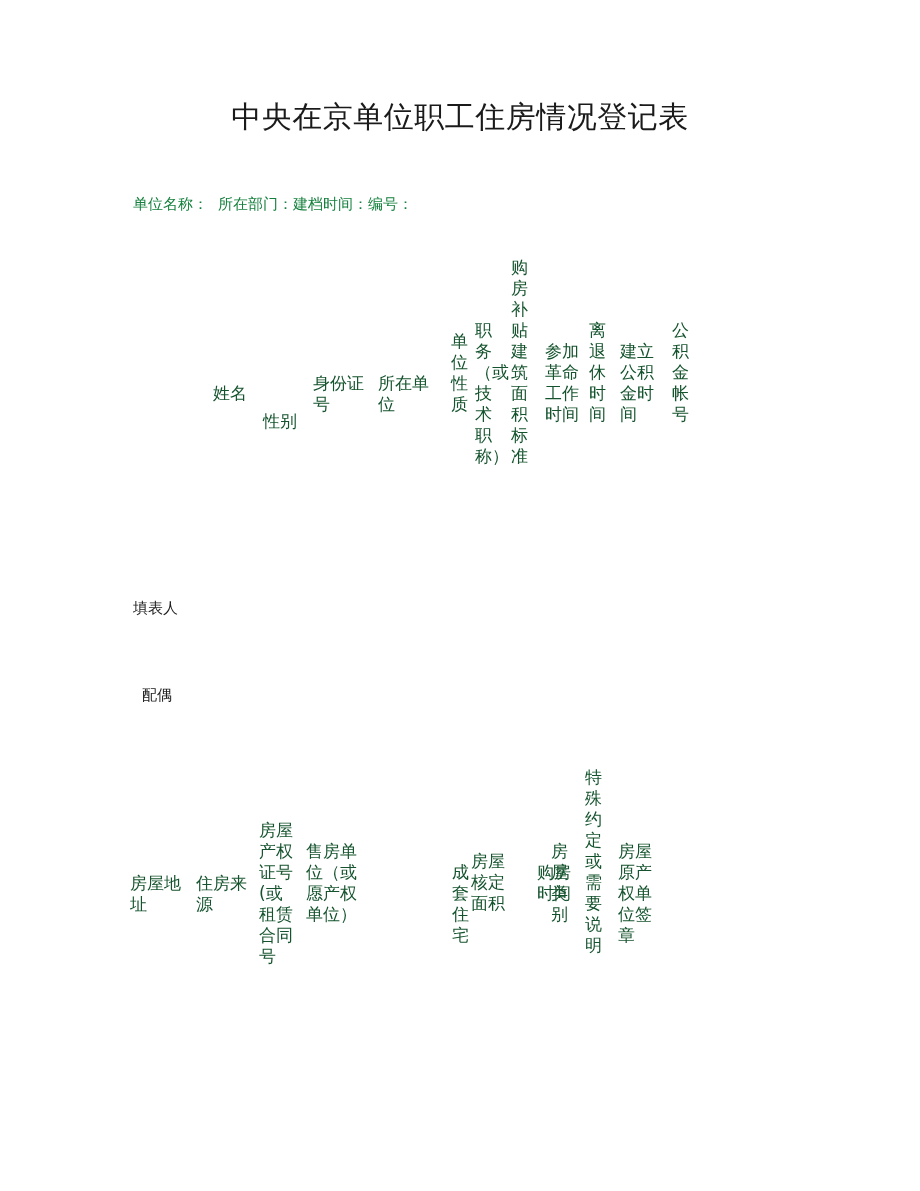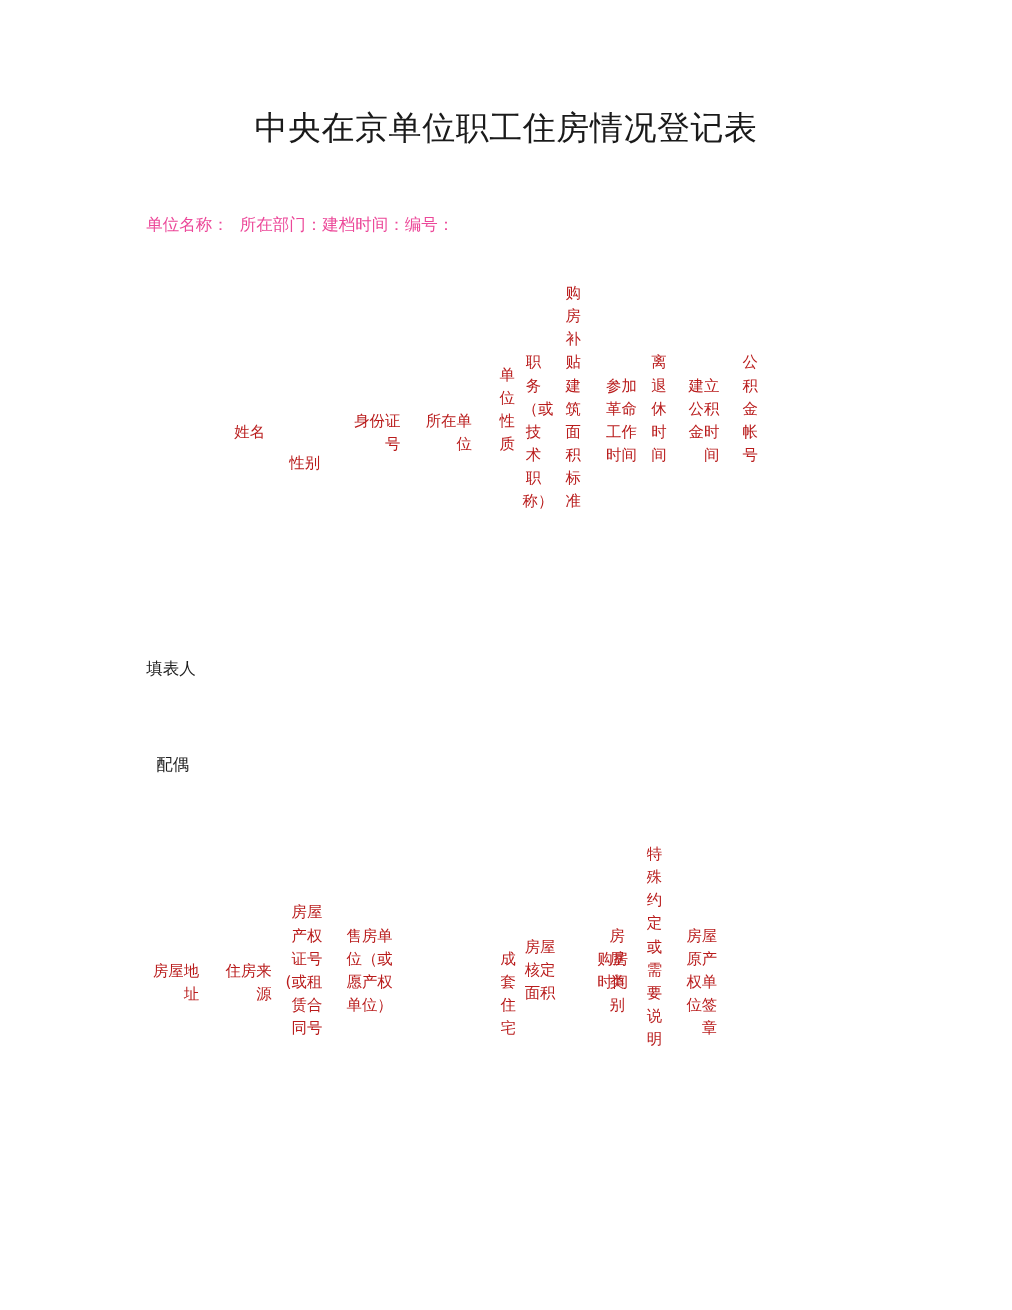--- a/index.html
+++ b/index.html
@@ -34,33 +34,33 @@
     white-space: nowrap;
   }
 
   
   .sub-header {
     position: absolute;
     left: 133px;
     top: 193px;
     font-size: 15px;
     line-height: 22px;
-    color: #ec4899;
+    color: #15803d;
     white-space: nowrap;
   }
   .sub-header .seg { display: inline; }
   .sub-header .gap-wide { display: inline-block; width: 10px; }
 
   
   .hdr {
     position: absolute;
-    font-size: 14px;
+    font-size: 17px;
     line-height: 21px;
-    color: #b91c1c;
-    text-align: right;
+    color: #14532d;
+    text-align: left;
     word-break: break-all;
     white-space: normal;
   }
   
   .hdr.h1 { white-space: nowrap; }
 
   
   .hdr.vert {
     width: 17px;
     letter-spacing: 0;

